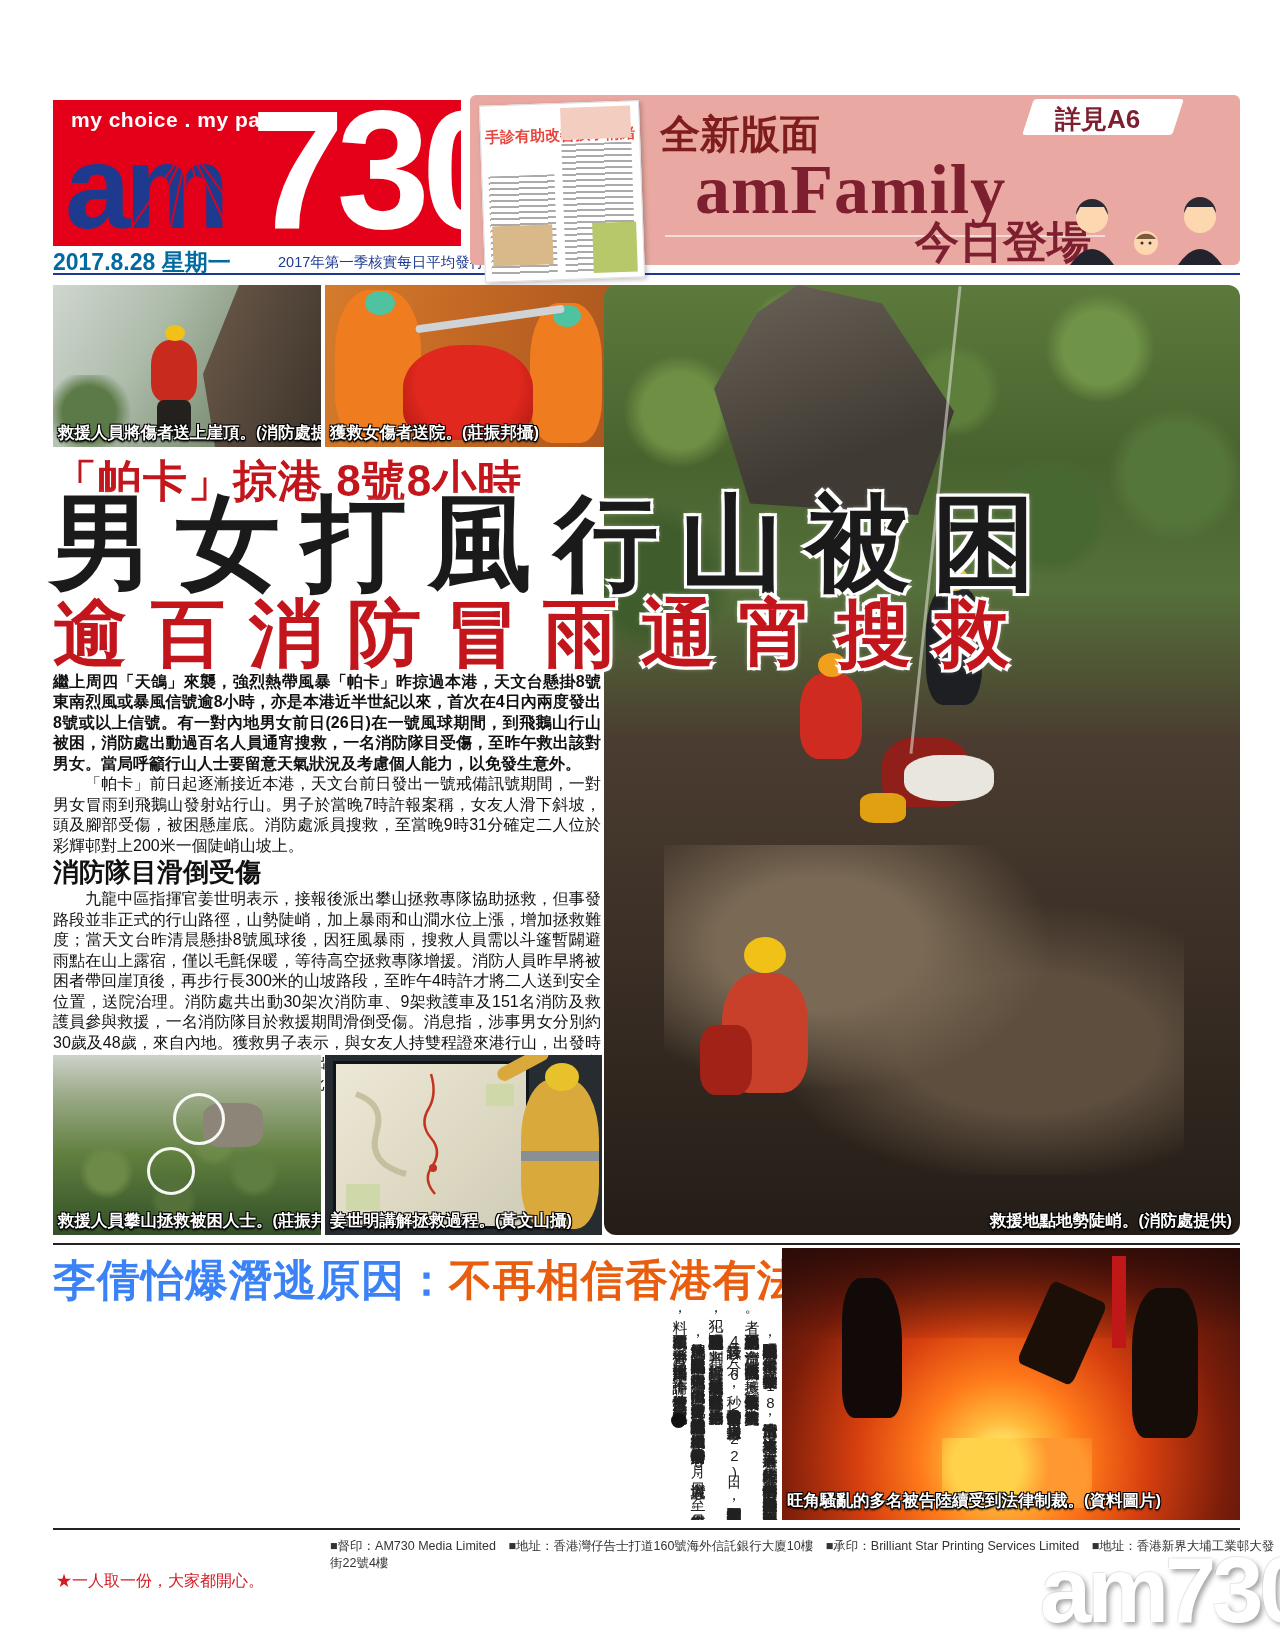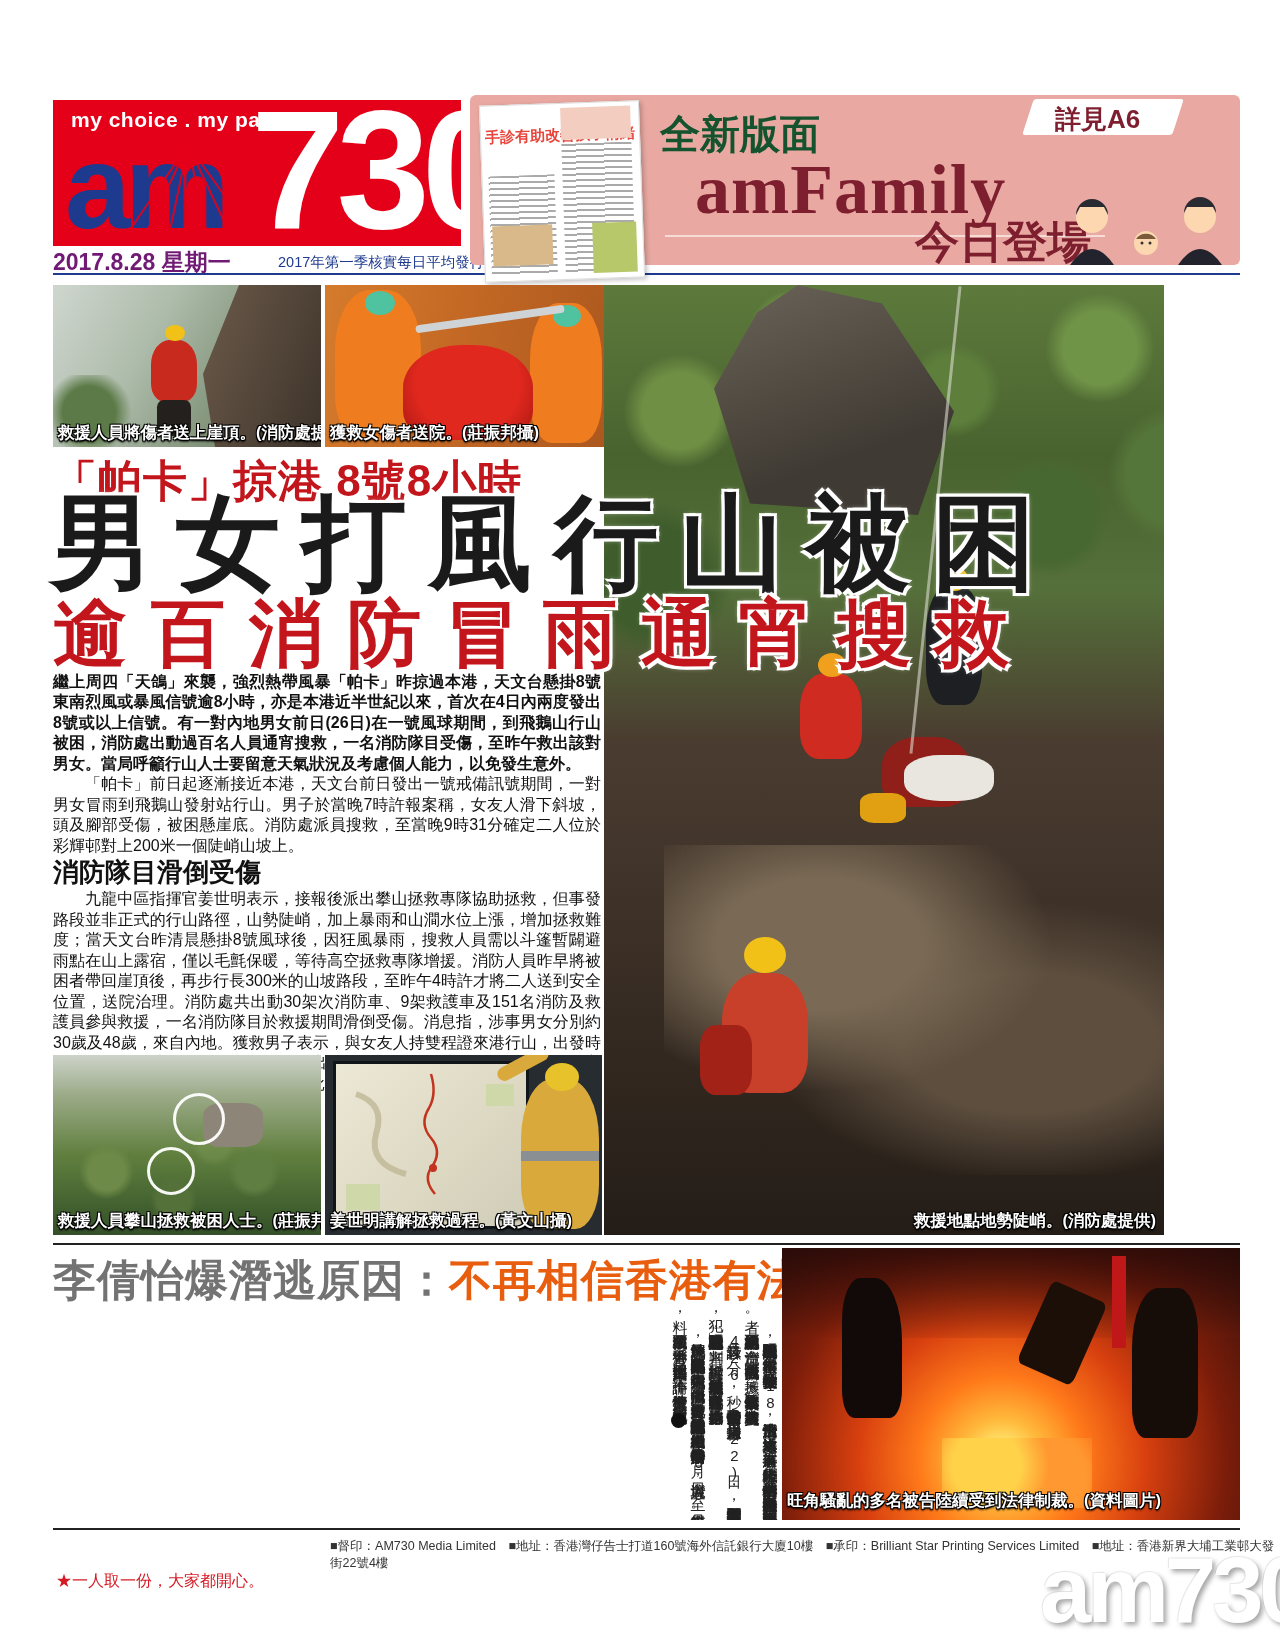--- a/index.html
+++ b/index.html
@@ -6,29 +6,29 @@
   #page{position:relative;width:1280px;height:1633px;background:#fff;overflow:hidden;
         font-family:"Liberation Sans",sans-serif;color:#111;}
   .abs{position:absolute;}
   
   #mast-red{left:53px;top:100px;width:408px;height:146px;background:#e50019;overflow:hidden;}
   #tagline{left:18px;top:8px;color:#fff;font-weight:bold;font-size:21px;letter-spacing:.5px;}
   #logo-am{left:12px;top:28px;font-size:118px;line-height:1;font-weight:700;color:#1d3a8f;letter-spacing:-6px;}
   #logo-730{left:198px;top:-14px;font-size:168px;line-height:1;font-weight:900;color:#fff;letter-spacing:-8px;}
   #bridge{left:60px;top:40px;}
   #date-row{left:53px;top:247px;width:1187px;height:26px;border-bottom:2px solid #1d3a8f;}
-  #date{left:0;top:0;color:#701a75;font-weight:900;font-size:23px;}
+  #date{left:0;top:0;color:#0369a1;font-weight:900;font-size:23px;}
   #circ{left:225px;top:6px;color:#1d3a8f;font-size:14.5px;}
   
   #banner{left:470px;top:95px;width:770px;height:170px;background:#e9a9a2;border-radius:6px;}
   #thumb{left:12px;top:8px;width:158px;height:175px;background:#fff;transform:rotate(-2deg);
          box-shadow:2px 2px 5px rgba(0,0,0,.25);overflow:hidden;border:1px solid #ddd;}
   .thumb-lines{position:absolute;background:repeating-linear-gradient(#aaa 0 2px,transparent 2px 6px);}
   #thumb-head{position:absolute;left:4px;top:22px;color:#e8453c;font-weight:900;font-size:15px;line-height:1.15;}
-  #promo-line1{left:190px;top:12px;color:#14532d;font-weight:900;font-size:40px;}
+  #promo-line1{left:190px;top:12px;color:#7f1d1d;font-weight:900;font-size:40px;}
   #promo-brand{left:225px;top:55px;color:#7d1f2e;font-weight:bold;font-size:70px;
                font-family:"Liberation Serif",serif;letter-spacing:1px;}
   #promo-underline{left:195px;top:140px;width:440px;height:2px;background:#f6dcd6;}
   #promo-line2{left:445px;top:118px;color:#7d1f2e;font-weight:900;font-size:44px;}
   #see-a6{left:558px;top:4px;width:150px;height:36px;background:#fff;
           transform:skewX(-18deg);border-radius:3px;}
   #see-a6-t{left:585px;top:7px;color:#7d1f2e;font-weight:900;font-size:26px;}
   #family-svg{left:592px;top:100px;}
   
   .photo{position:absolute;overflow:hidden;background:#888;}
@@ -48,21 +48,21 @@
   #body-col{left:53px;top:672px;width:548px;font-size:16px;line-height:1.28;text-align:justify;color:#111;}
   #body-col p{margin:0;}
   #body-col p.ind{text-indent:2em;}
   #lead{font-weight:bold;}
   #subhead{font-weight:700;font-size:26px;margin:2px 0;}
   .endmark{display:inline-block;width:15px;height:15px;border-radius:50%;background:#111;color:#fff;
            font-size:8px;font-weight:bold;text-align:center;line-height:15px;vertical-align:-2px;}
   
   #divider1{left:53px;top:1243px;width:1187px;height:2px;background:#222;}
   #sec-head{left:53px;top:1252px;font-weight:900;font-size:43px;letter-spacing:1px;}
-  #sec-head .blk{color:#737373;}
+  #sec-head .blk{color:#3b82f6;}
   #sec-head .org{color:#e85d0e;}
   #vert-art{left:53px;top:1308px;width:726px;height:212px;overflow:hidden;
             writing-mode:vertical-rl;text-orientation:upright;
             font-size:15px;line-height:1.2;color:#222;}
   #vert-art p{margin:0;text-indent:1.6em;}
   
   #divider2{left:53px;top:1528px;width:1187px;height:2px;background:#222;}
   #slogan{left:56px;top:1535px;color:#d61a24;font-weight:400;font-size:16px;margin-top:36px;}
   #publine{left:330px;top:1538px;color:#333;font-size:12.5px;}
   #watermark{left:1040px;top:1538px;color:#fff;font-weight:900;font-size:92px;letter-spacing:-4px;
@@ -143,22 +143,22 @@
        background:linear-gradient(100deg,#d57b2c 0%,#c56a25 40%,#a8551e 100%);">
     <div class="fig" style="left:10px;top:5px;width:86px;height:150px;background:#ef7d1f;"></div>
     <div class="helmet" style="left:40px;top:6px;width:30px;height:24px;background:#4fc2a0;"></div>
     <div class="fig" style="left:205px;top:18px;width:72px;height:140px;background:#ef7d1f;"></div>
     <div class="helmet" style="left:228px;top:20px;width:28px;height:22px;background:#4fc2a0;"></div>
     <div class="abs" style="left:78px;top:60px;width:130px;height:95px;background:radial-gradient(circle at 50% 40%,#e0281e 0 60%,#a81711 100%);border-radius:45% 45% 30% 30%;"></div>
     <div class="abs" style="left:90px;top:30px;width:150px;height:8px;background:#cfd3d6;transform:rotate(-8deg);border-radius:4px;"></div>
     <div class="cap">獲救女傷者送院。(莊振邦攝)</div>
   </div>
 
-  <div class="photo" style="left:604px;top:285px;width:560px;height:950px;
-       background:linear-gradient(180deg,#5d7a3c 0%,#49632f 18%,#55703a 32%,#4a3c30 48%,#3b2f26 70%,#241d17 100%);">
+  <div class="photo" style="left:604px;top:285px;width:636px;height:950px;
+       background:linear-gradient(180deg,#5d7a3c 0%,#49632f 18%,#55703a 32%,#4a3c30 48%,#3b2f26 70%,#241d17 100%);border-radius:12px;">
 
     <div class="abs" style="left:0;top:0;width:636px;height:420px;background:
       radial-gradient(circle at 12% 30%,#6f8f44 0 6%,transparent 9%),
       radial-gradient(circle at 30% 12%,#7da04c 0 5%,transparent 8%),
       radial-gradient(circle at 55% 25%,#5d7f3b 0 7%,transparent 10%),
       radial-gradient(circle at 78% 15%,#6f9347 0 6%,transparent 9%),
       radial-gradient(circle at 90% 45%,#55763a 0 8%,transparent 11%),
       radial-gradient(circle at 70% 55%,#486831 0 9%,transparent 12%),
       radial-gradient(circle at 8% 70%,#3f5c2c 0 8%,transparent 12%);"></div>
 

